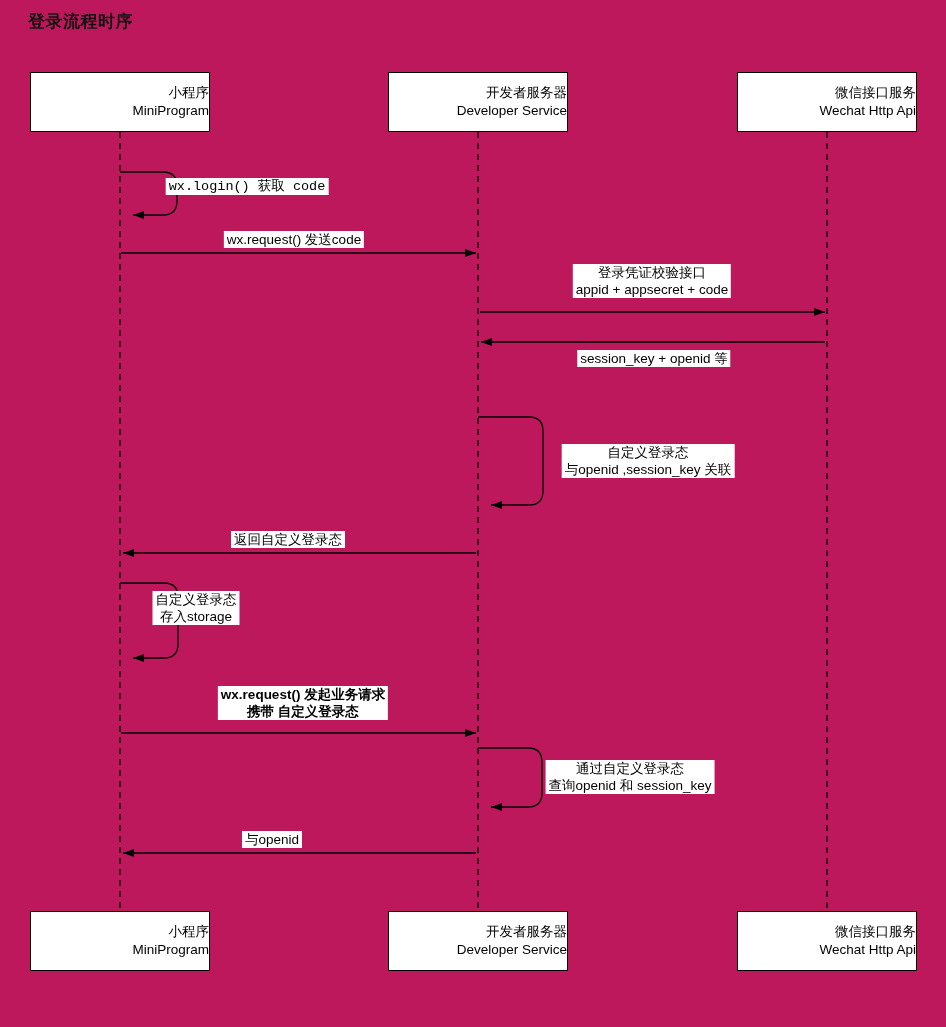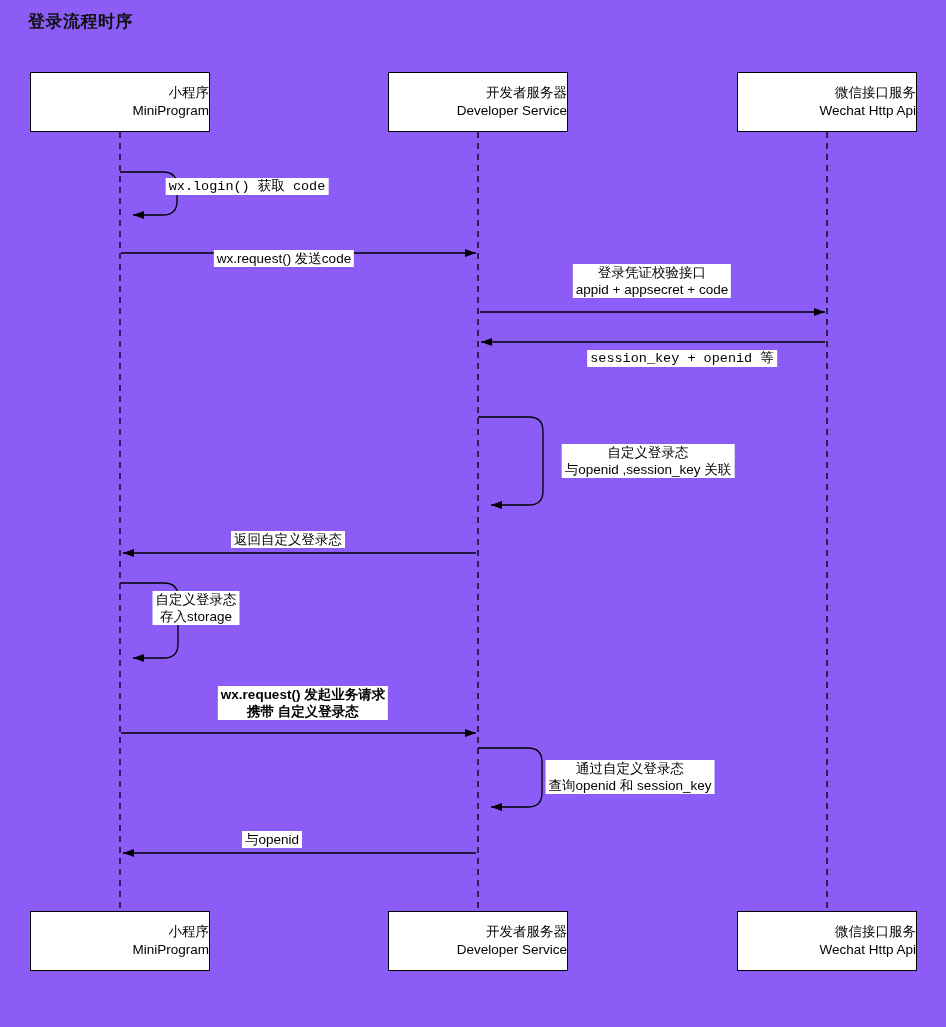--- a/index.html
+++ b/index.html
@@ -1,17 +1,17 @@
 <!DOCTYPE html>
 <html><head>
 <meta charset="utf-8">
 <style>
   html,body{margin:0;padding:0;background:#ffffff;}
   .canvas{
-    position:relative;width:946px;height:1027px;background:#8b5cf6;
+    position:relative;width:946px;height:1027px;background:#be185d;
     font-family:"Liberation Sans","DejaVu Sans",sans-serif;color:#000000;
     overflow:hidden;
   }
   .title{
     position:absolute;left:28px;top:10px;margin:0;
     font-size:17px;font-weight:bold;color:#111111;letter-spacing:0.5px;
   }
   svg.layer{position:absolute;left:0;top:0;width:946px;height:1027px;}
   .actor-box{
     position:absolute;width:180px;height:60px;background:#ffffff;
@@ -84,24 +84,24 @@
   <div class="actor-box" style="left:388px;top:911px;">
     <span>开发者服务器</span>
     <span>Developer Service</span>
   </div>
   <div class="actor-box" style="left:737px;top:911px;">
     <span>微信接口服务</span>
     <span>Wechat Http Api</span>
   </div>
 
   <div class="msg" style="left:247px;top:178px;font-family:Liberation Mono, monospace;">wx.login() 获取 code</div>
-  <div class="msg" style="left:284px;top:231px;margin-top:19px;">wx.request() 发送code</div>
+  <div class="msg" style="left:294px;top:231px;">wx.request() 发送code</div>
   <div class="msg" style="left:652px;top:264px;">登录凭证校验接口
 appid + appsecret + code</div>
-  <div class="msg" style="left:682px;top:350px;font-family:Liberation Mono, monospace;">session_key + openid 等</div>
+  <div class="msg" style="left:654px;top:350px;">session_key + openid 等</div>
   <div class="msg" style="left:648px;top:444px;">自定义登录态
 与openid ,session_key 关联</div>
   <div class="msg" style="left:288px;top:531px;">返回自定义登录态</div>
   <div class="msg" style="left:196px;top:591px;">自定义登录态
 存入storage</div>
   <div class="msg" style="left:303px;top:686px;font-weight:bold;">wx.request() 发起业务请求
 携带 自定义登录态</div>
   <div class="msg" style="left:630px;top:760px;">通过自定义登录态
 查询openid 和 session_key</div>
   <div class="msg" style="left:272px;top:831px;">与openid</div>

